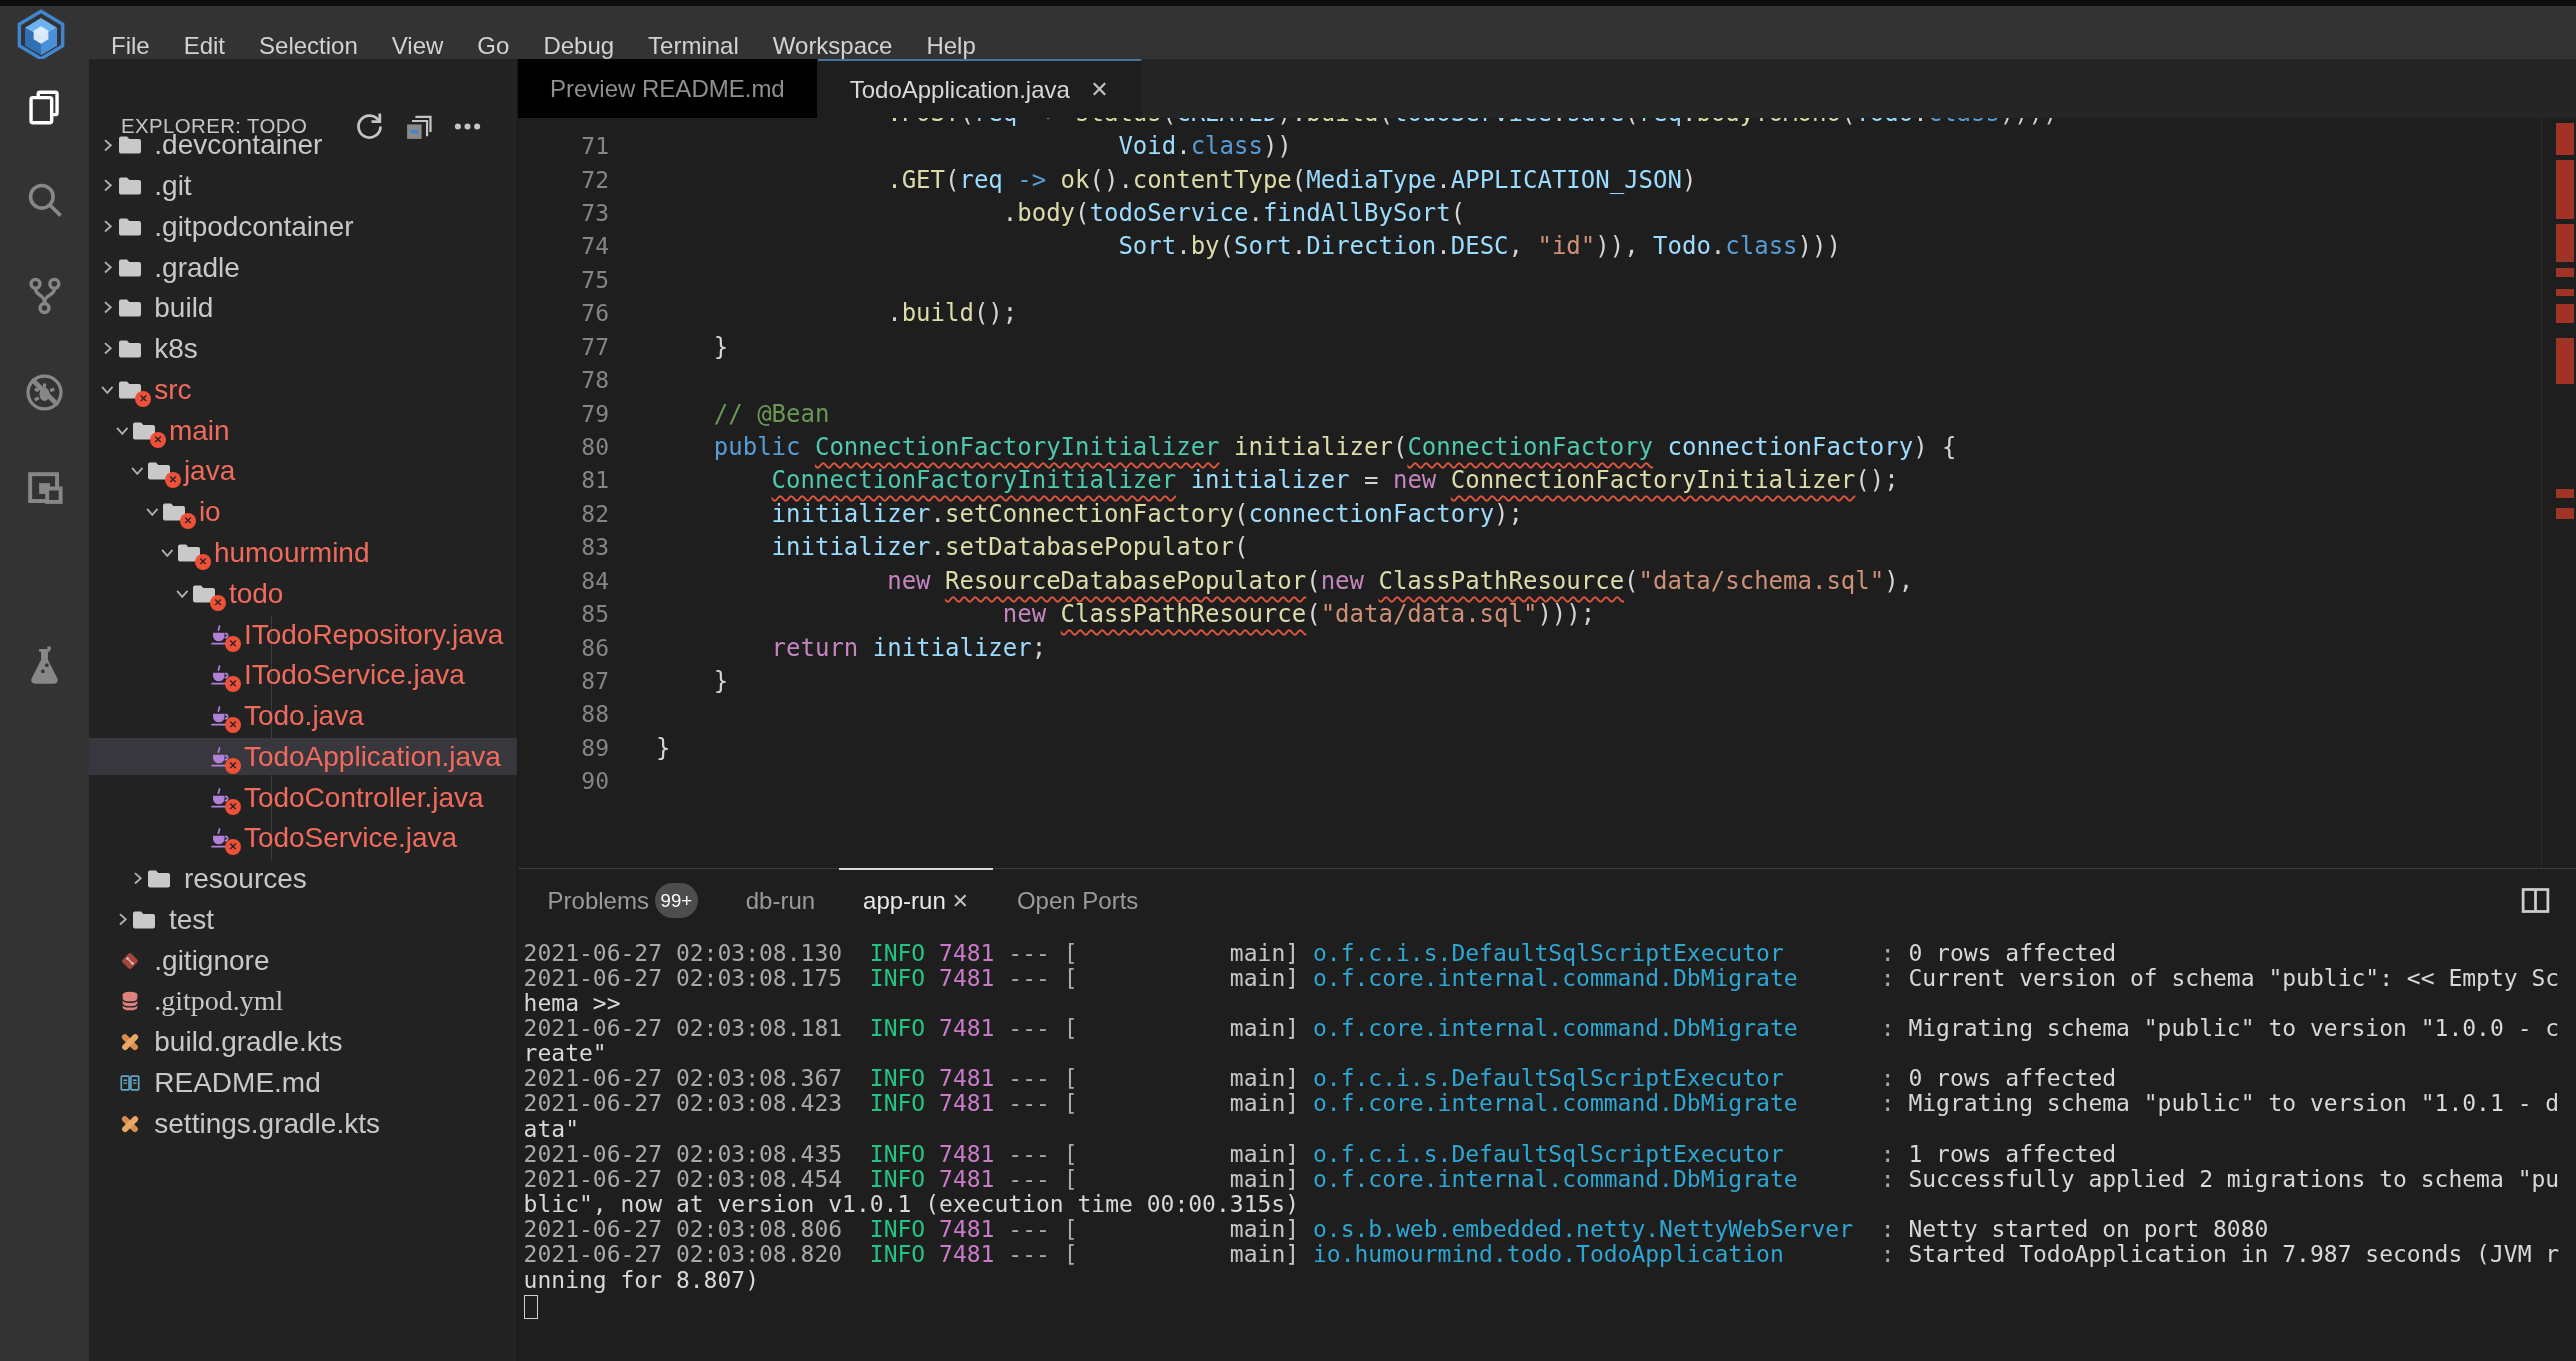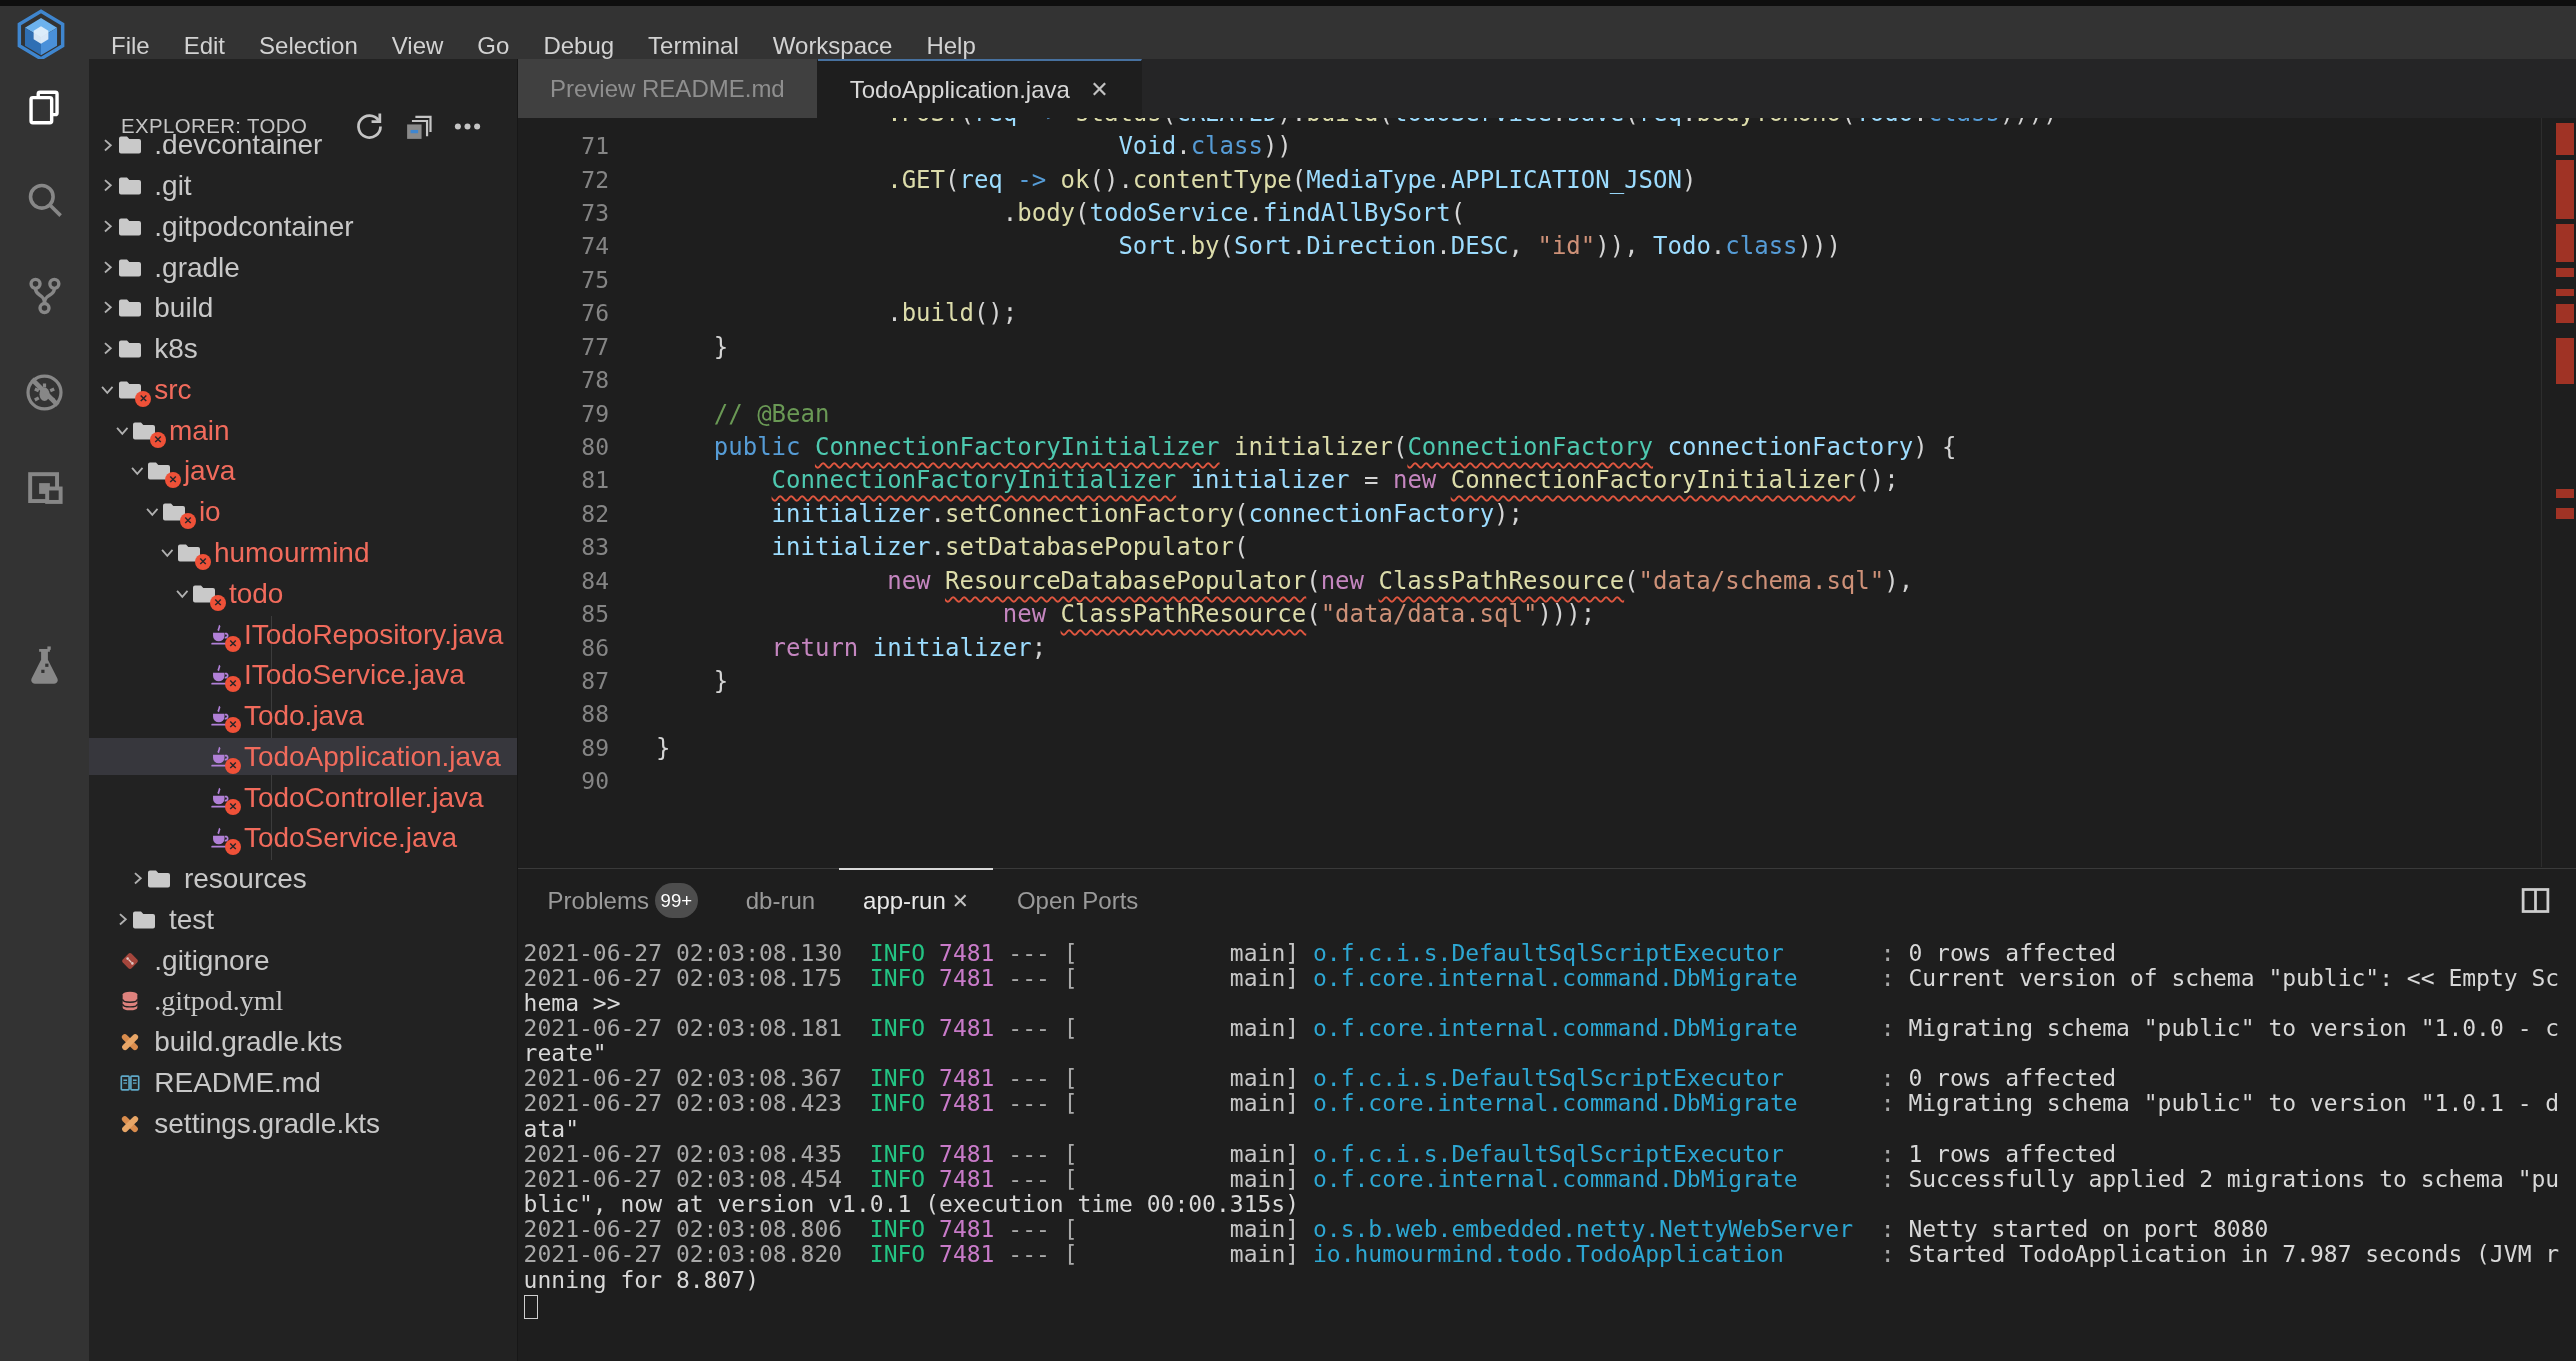--- a/index.html
+++ b/index.html
@@ -36,21 +36,21 @@
   .err-badge { position:absolute; right:-3.7px; bottom:-4.6px; width:16px; height:16px; border-radius:50%;
     background:#ef5138; color:#26262a; font-size:10.2px; font-weight:bold; line-height:16px; text-align:center; }
   .tlabel { margin-left:6.5px; font-size:28px; color:#c8c8c8; white-space:nowrap; }
   .trow.error .tlabel { color:#f16b5c; }
   #tree-guide { position:absolute; width:0.9px; background:#3c3c3c; }
 
   
   #editorgroup { position:absolute; left:518px; top:59px; width:2058px; height:809px; background:#1e1e1e; }
   #tabstrip { position:absolute; left:0; top:0; width:100%; height:59px; background:#252526; display:flex; }
   .etab { height:59px; display:flex; align-items:center; padding:0 32px; font-size:24px; color:#8f8f8f;
-    background:#404040; border-right:0.9px solid #1e1e1e; border-top:1.9px solid transparent; }
+    background:#000000; border-right:0.9px solid #1e1e1e; border-top:1.9px solid transparent; }
   .etab.active { background:#1e1e1e; color:#d8d8d8; border-top:2.8px solid #47719f; }
   .etab .closex { margin-left:20.4px; font-size:22px; color:#c2c2c2; }
   #codearea { position:absolute; left:0; top:59px; width:100%; height:749px; overflow:hidden;
     font-family:"DejaVu Sans Mono", monospace; }
   .ln { position:absolute; left:0; width:91px; text-align:right; font-size:23px; line-height:33px; color:#858585; }
   .cl { position:absolute; left:138px; white-space:pre; font-size:24px; line-height:33px; color:#d4d4d4; }
   .tk-kw{color:#569cd6} .tk-ct{color:#c586c0} .tk-ty{color:#4ec9b0} .tk-fn{color:#dcdcaa}
   .tk-va{color:#9cdcfe} .tk-st{color:#ce9178} .tk-cm{color:#6a9955} .tk-pl{color:#d4d4d4}
   .sq { text-decoration-line:underline; text-decoration-style:wavy; text-decoration-color:#e0563f;
     text-decoration-thickness:1.9px; text-underline-offset:6.5px; }

